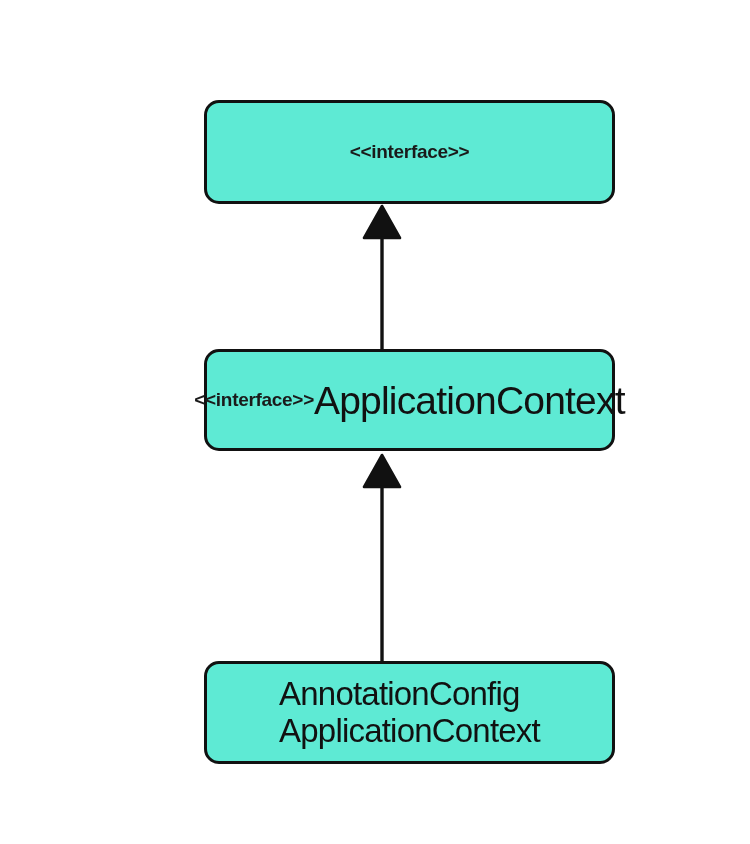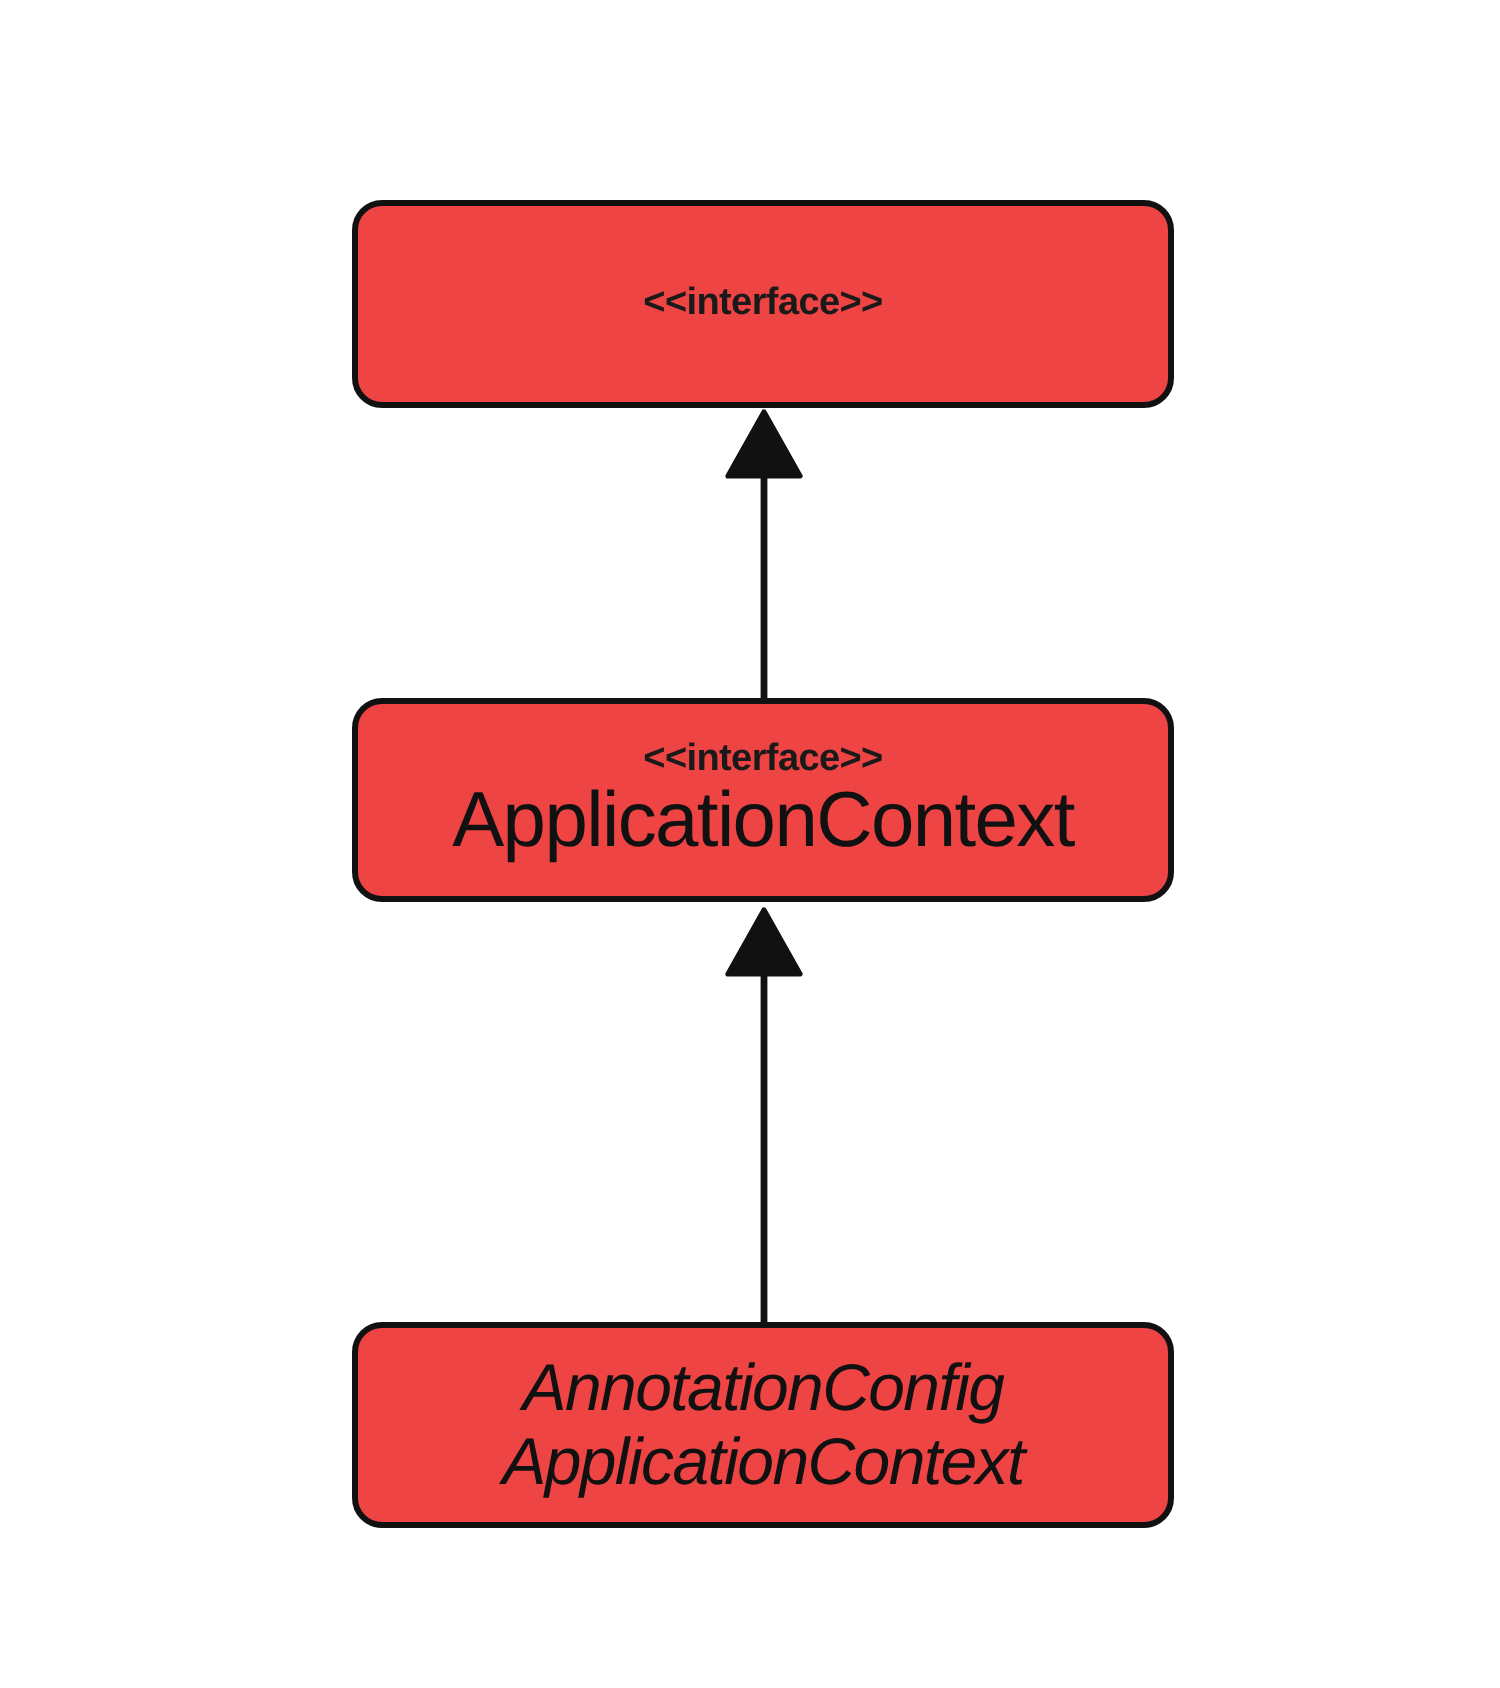--- a/index.html
+++ b/index.html
@@ -32,28 +32,29 @@
     top: 0;
     width: 750px;
     height: 844px;
     pointer-events: none;
   }
 
   
   .class-box {
     position: absolute;
     box-sizing: border-box;
-    background: #ef4444;
+    background: #5eead4;
     border: 3.5px solid #111111;
     border-radius: 15px;
     display: flex;
-    flex-direction: column;
+    flex-direction: row;
     align-items: center;
     justify-content: center;
     z-index: 2;
+    margin-left: 28px;
   }
 
   .stereotype {
     font-size: 19px;
     font-weight: bold;
     color: #1a1a1a;
     letter-spacing: -0.3px;
     line-height: 1.05;
     margin-bottom: 1px;
     white-space: nowrap;
@@ -62,22 +63,21 @@
   .class-title {
     color: #111111;
     font-weight: normal;
     line-height: 1.0;
     white-space: nowrap;
     letter-spacing: -0.8px;
   }
 
   .class-title.multiline {
     line-height: 1.12;
-    text-align: center;
-    font-style: italic;
+    text-align: left;
   }
 
   
   #box-beanfactory {
     left: 176px;
     top: 100px;
     width: 411px;
     height: 104px;
   }
   #box-beanfactory .class-title { font-size: 41px; }

